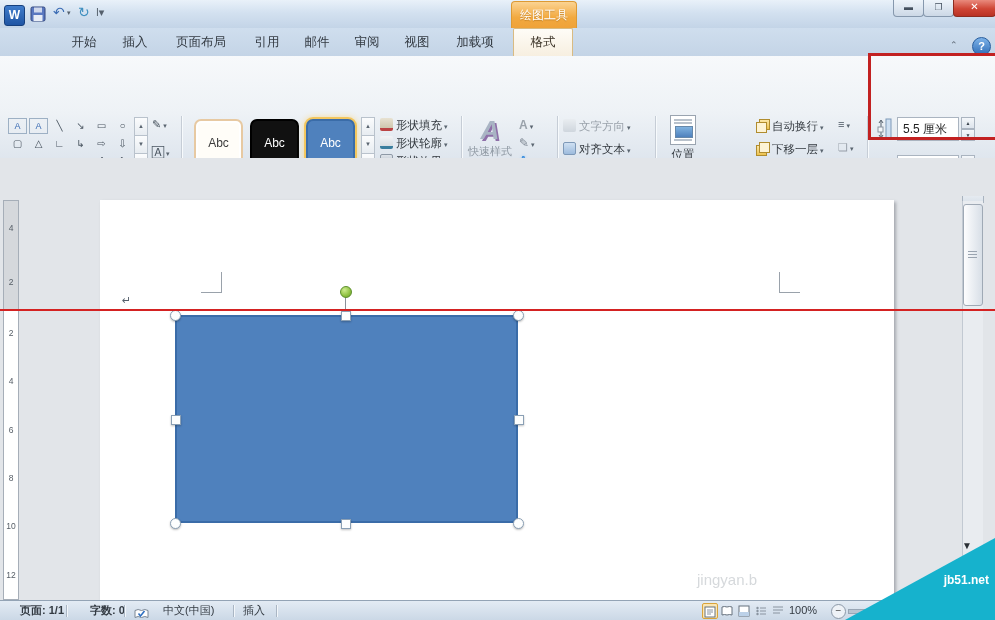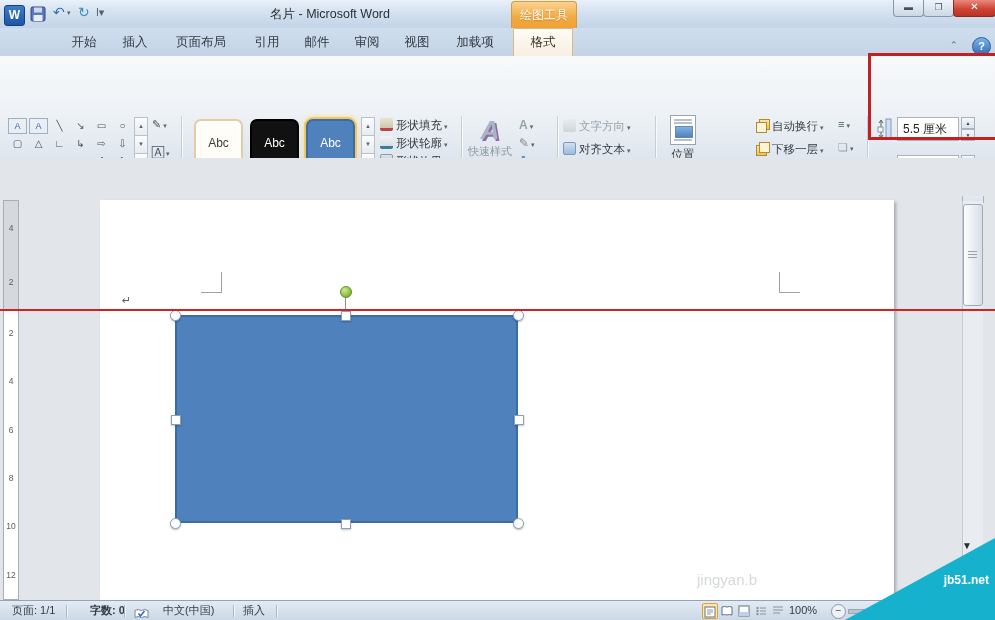--- a/index.html
+++ b/index.html
@@ -162,21 +162,20 @@
     <div class="abs" id="wlogo">W</div>
     <svg class="abs" id="save-ico" viewBox="0 0 16 16" width="16" height="16">
       <rect x="1" y="1" width="14" height="14" rx="1.5" fill="#5a78c0" stroke="#33477e"></rect>
       <rect x="4" y="1.5" width="8" height="5" fill="#cfd8ec"></rect>
       <rect x="3.5" y="9" width="9" height="6" fill="#e8edf6"></rect>
     </svg>
     <div class="abs" id="undo-ico">↶</div>
     <div class="abs" id="undo-dd">▾</div>
     <div class="abs" id="redo-ico">↻</div>
     <div class="abs" id="qat-dd">ǀ▾</div>
-    <div class="abs" id="title-text">名片 - Microsoft Word</div>
     <div class="abs" id="ctx-tool">绘图工具</div>
     <div class="abs winbtn" id="btn-min">▬</div>
     <div class="abs winbtn" id="btn-restore">❐</div>
     <div class="abs winbtn" id="btn-close">✕</div>
   </div>
 
   <div class="abs" id="tabrow">
     <div class="abs" id="tab-file" style="text-align:center;line-height:25px;font-size:12.5px;">文件</div>
     <div class="tab" style="left:60px;width:48px;">开始</div>
     <div class="tab" style="left:112px;width:46px;">插入</div>
@@ -393,21 +392,21 @@
   </div>
 
   <div class="abs" id="wm-url">jingyan.b</div>
   <div class="abs" id="redline"></div>
   <div class="abs" id="scroll-dn-mark">▼</div>
   <div class="abs" id="triangle">
     <div id="tri-url">jb51.net</div>
   </div>
 
   <div class="abs" id="statusbar">
-    <div class="st" style="left:12px;">页面: 1/1</div>
+    <div class="st" style="left:20px;font-weight:bold;">页面: 1/1</div>
     <div class="stsep" style="left:66px;"></div>
     <div class="st" style="left:90px;font-weight:bold;">字数: 0</div>
     <div class="stsep" style="left:124px;"></div>
     <svg class="st" style="left:134px;top:4px;" width="15" height="12" viewBox="0 0 15 12">
       <path d="M1 2 Q4 0 7.5 2 Q11 0 14 2 V9 Q11 7 7.5 9 Q4 7 1 9 Z" fill="#fdfdfd" stroke="#7a8694"></path>
       <path d="M4.5 5 l2 2.4 L10.5 2.6" stroke="#2e6fc0" stroke-width="1.6" fill="none"></path>
     </svg>
     <div class="st" style="left:163px;text-align:center;">中文(中国)</div>
     <div class="stsep" style="left:233px;"></div>
     <div class="st" style="left:243px;">插入</div>

